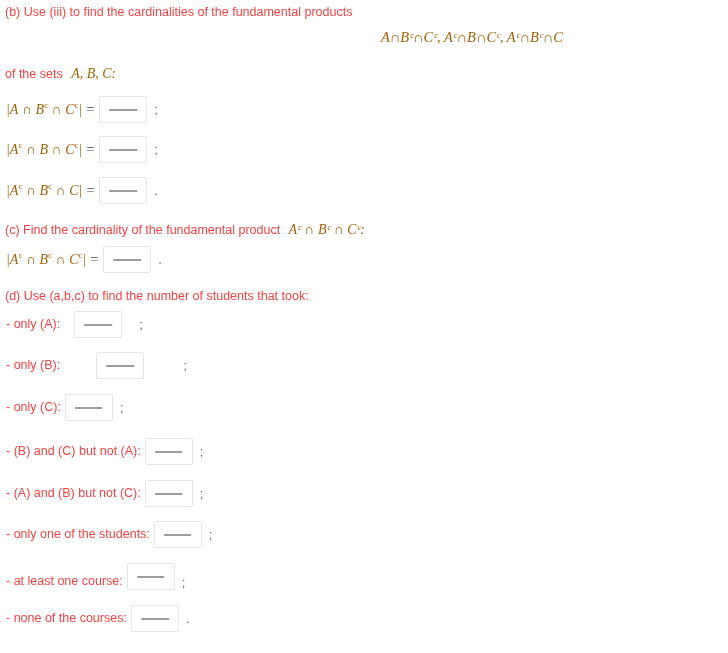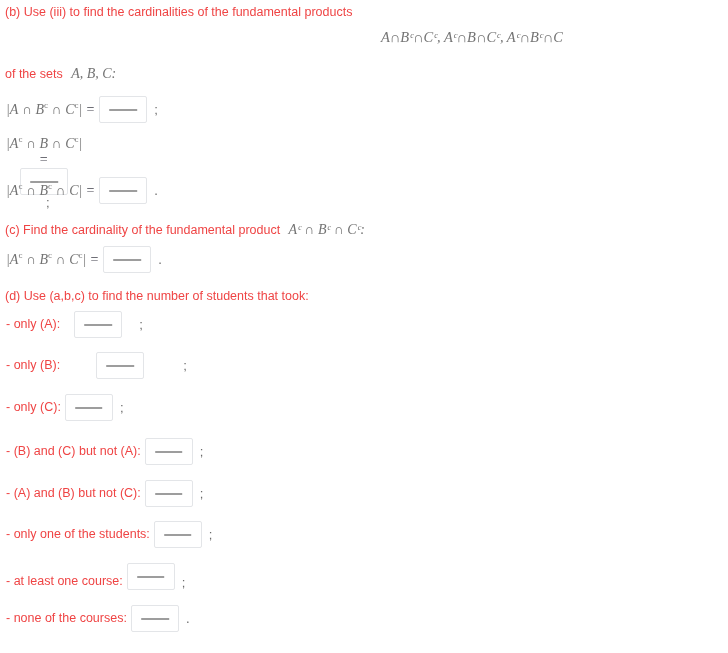--- a/index.html
+++ b/index.html
@@ -29,21 +29,21 @@
     font-size: 12.5px;
     color: #ef4444;
     line-height: 1.4;
     white-space: nowrap;
   }
 
   .math {
     font-family: "Liberation Serif", serif;
     font-style: italic;
     font-size: 14px;
-    color: #737373;
+    color: #a16207;
     white-space: nowrap;
   }
   .math .op {
     font-style: normal;
   }
   .math sup {
     font-size: 9px;
     font-style: normal;
     vertical-align: super;
     line-height: 0;
@@ -127,21 +127,21 @@
       <span>|</span><span>A</span><sup></sup><span class="op"> ∩ </span><span>B</span><sup>c</sup><span class="op"> ∩ </span><span>C</span><sup>c</sup><span>|</span>
     </span>
     <span class="eq">=</span>
     <span class="answer-box" style="width:48px; height:27px;">
       <span class="blank"></span>
       <input type="text" value="" placeholder="" style="">
     </span>
     <span class="punct semi">;</span>
   </div>
 
-  <div class="abs row" style="left:6px; top:136px;flex-direction:column;">
+  <div class="abs row" style="left:6px; top:136px;">
     <span class="math">
       <span>|</span><span>A</span><sup>c</sup><span class="op"> ∩ </span><span>B</span><sup></sup><span class="op"> ∩ </span><span>C</span><sup>c</sup><span>|</span>
     </span>
     <span class="eq">=</span>
     <span class="answer-box" style="width:48px; height:27px;">
       <span class="blank"></span>
       <input type="text" value="" style="">
     </span>
     <span class="punct semi">;</span>
   </div>

